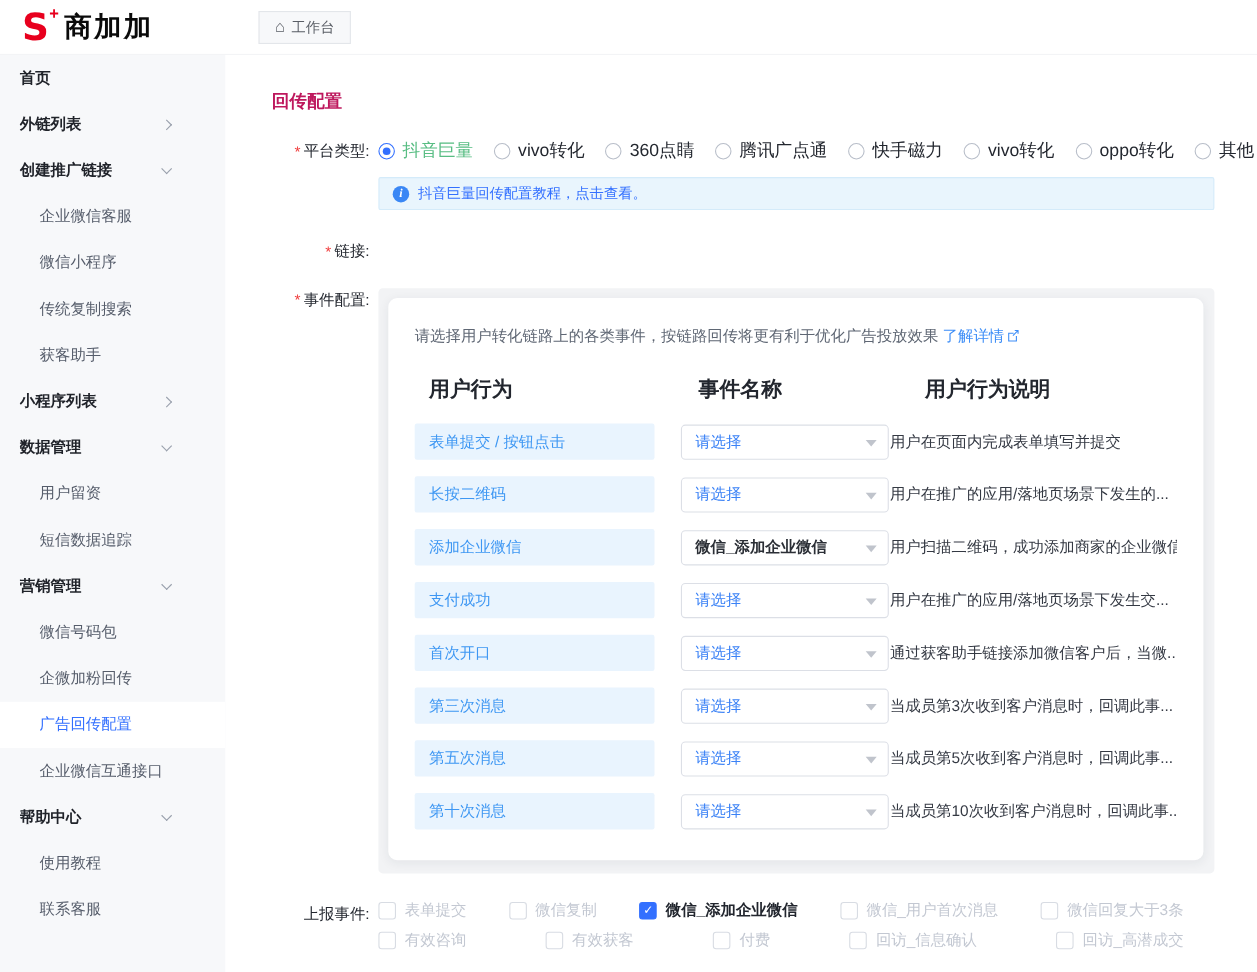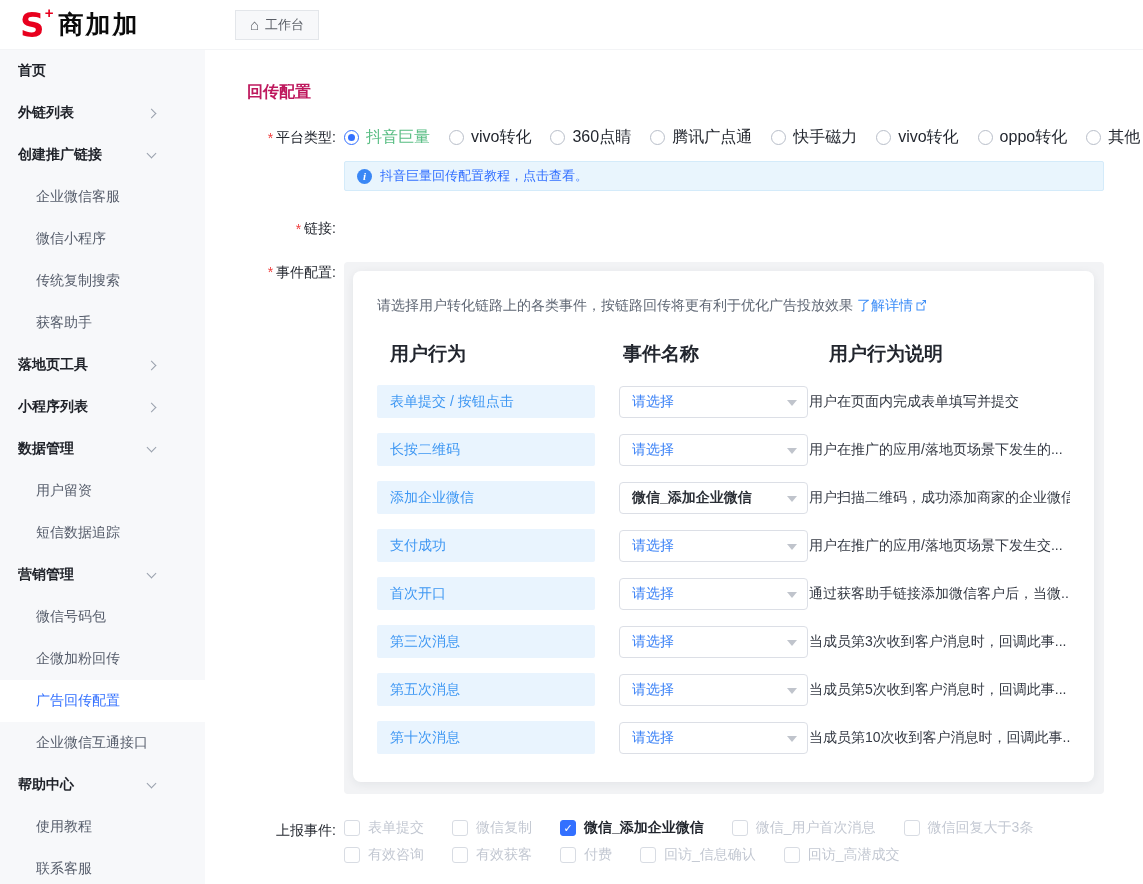--- a/index.html
+++ b/index.html
@@ -75,39 +75,39 @@
   .row-event { margin-top:24px; }
   .row-event .flabel { align-items:flex-start; padding-top:2px; }
   .gray-panel { background:#f2f3f5; border-radius:4px; padding:9px 10px 12px 9px; }
   .card { background:#fff; border-radius:8px; box-shadow:0 2px 10px rgba(30,40,60,.07);
     padding:26px 24px 28px 24px; }
   .intro { font-size:14px; color:#5f6774; }
   .intro a { color:#3e8ef7; text-decoration:none; cursor:pointer; }
   .ext-ic { display:inline-block; vertical-align:-1px; margin-left:2px; }
   .thead { display:flex; margin-top:26px; font-size:19px; font-weight:700; color:#22262e; }
   .hcol1 { width:218px; padding-left:13px; flex:none; }
-  .hcol2 { width:189px; margin-left:28px; flex:none; }
+  .hcol2 { width:189px; margin-left:40px; flex:none; }
   .hcol3 { margin-left:17px; flex:1; }
   .erows { margin-top:18px; }
   .erow { display:flex; align-items:center; margin-bottom:15px; }
   .erow:last-child { margin-bottom:0; }
   .pill { width:218px; height:33px; flex:none; background:#e9f4fe; border-radius:2px; color:#3e97f3;
     font-size:14px; display:flex; align-items:center; padding-left:13px; cursor:pointer; }
   .select { width:189px; height:32px; flex:none; margin-left:24px; border:1px solid #dcdfe6; border-radius:4px;
     background:#fff; display:flex; align-items:center; padding:0 26px 0 12px; position:relative; cursor:pointer; }
   .sel-val { font-size:14px; color:#2b2f36; font-weight:600; white-space:nowrap; overflow:hidden; }
   .select.ph .sel-val { color:#3b82f6; font-weight:400; }
   .caret { position:absolute; right:10px; top:13px; width:0; height:0;
     border-left:5px solid transparent; border-right:5px solid transparent; border-top:6px solid #c0c4cc; }
   .desc { margin-left:1px; flex:1; font-size:14px; color:#343943; white-space:nowrap; overflow:hidden; }
 
   
   .row-report { margin-top:25px; }
   .row-report .flabel { align-items:flex-start; padding-top:3px; }
-  .cb-line { display:flex; align-items:center; margin-bottom:9px; }
+  .cb-line { display:flex; align-items:center; margin-bottom:9px;justify-content:space-between; }
   .cb-item { display:flex; align-items:center; margin-right:28px; cursor:pointer; }
   .cb { width:16px; height:16px; border:1px solid #d8dce3; border-radius:3px; background:#fff; flex:none;
     margin-right:8px; display:flex; align-items:center; justify-content:center;
     font-size:11px; color:transparent; line-height:1; }
   .cb.on { background:#3370ff; border-color:#3370ff; color:#fff; }
   .cb-label { font-size:14px; color:#c3c8d2; white-space:nowrap; }
   .cb-item.checked .cb-label { color:#22262e; font-weight:600; }
 </style>
 </head>
 <body>
@@ -146,24 +146,20 @@
           <span class="lbl">企业微信客服</span>
         </div>
         <div class="sb-item sub">
           <span class="lbl">微信小程序</span>
         </div>
         <div class="sb-item sub">
           <span class="lbl">传统复制搜索</span>
         </div>
         <div class="sb-item sub">
           <span class="lbl">获客助手</span>
-        </div>
-        <div class="sb-item top">
-          <span class="lbl">落地页工具</span>
-          <span class="chev right"></span>
         </div>
         <div class="sb-item top">
           <span class="lbl">小程序列表</span>
           <span class="chev right"></span>
         </div>
         <div class="sb-item top">
           <span class="lbl">数据管理</span>
           <span class="chev down"></span>
         </div>
         <div class="sb-item sub">

